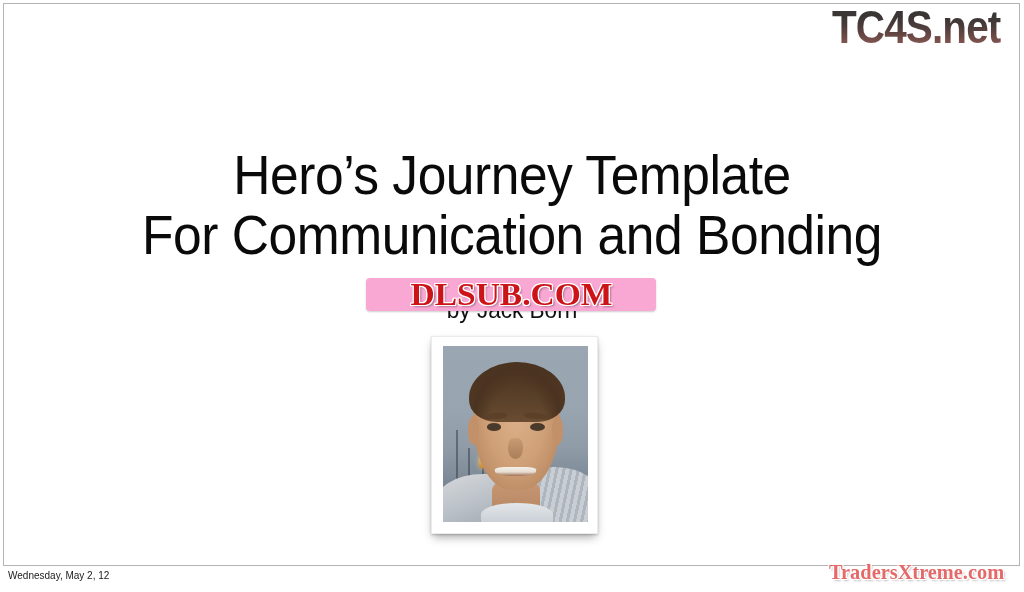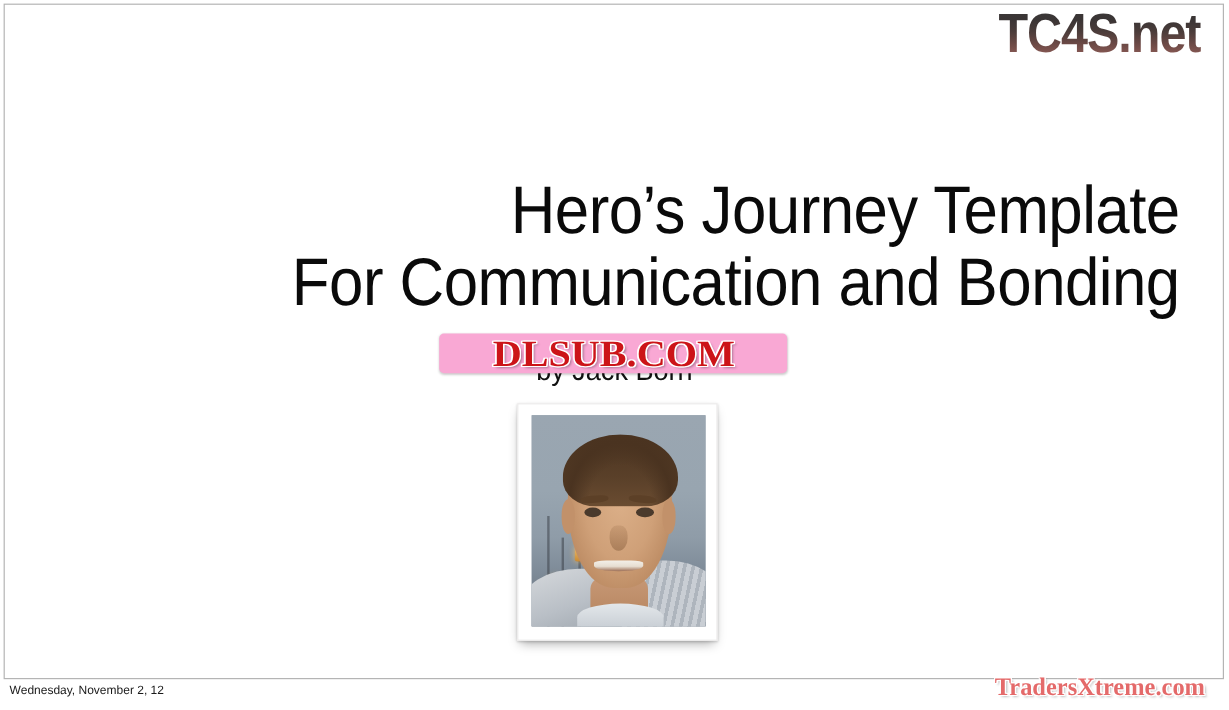--- a/index.html
+++ b/index.html
@@ -26,21 +26,21 @@
     border: 1px solid #b4b4b4;
     box-sizing: border-box;
   }
 
   
   #title-block {
     position: absolute;
     left: 0;
     top: 145px;
     width: 1024px;
-    text-align: right;
+    text-align: center;
     line-height: 1.08;
   }
   .title-line {
     display: block;
     font-family: "Liberation Sans", sans-serif;
     font-weight: 400;
     font-size: 56px;
     letter-spacing: -0.5px;
     color: #0a0a0a;
     transform: scaleX(0.92);
@@ -335,13 +335,13 @@
 </div>
 
 <div id="watermark-tc4s">TC4S.net</div>
 
 <div id="watermark-dlsub">
   <span id="watermark-dlsub-text">DLSUB.COM</span>
 </div>
 
 <div id="watermark-traders">TradersXtreme.com</div>
 
-<div id="footer-date">Wednesday, November 2, 12</div>
+<div id="footer-date">Wednesday, May 2, 12</div>
 
 </body></html>

